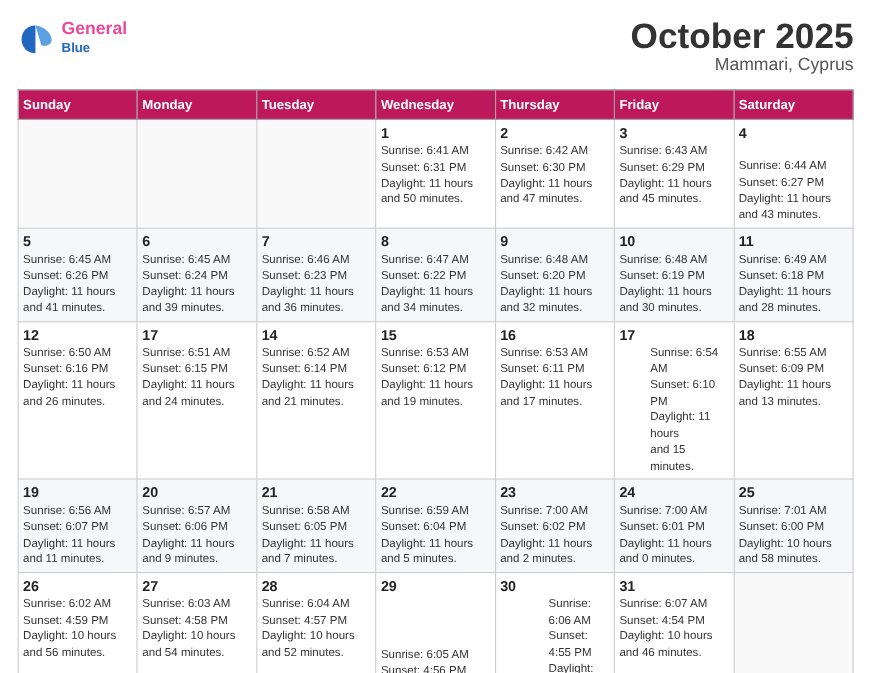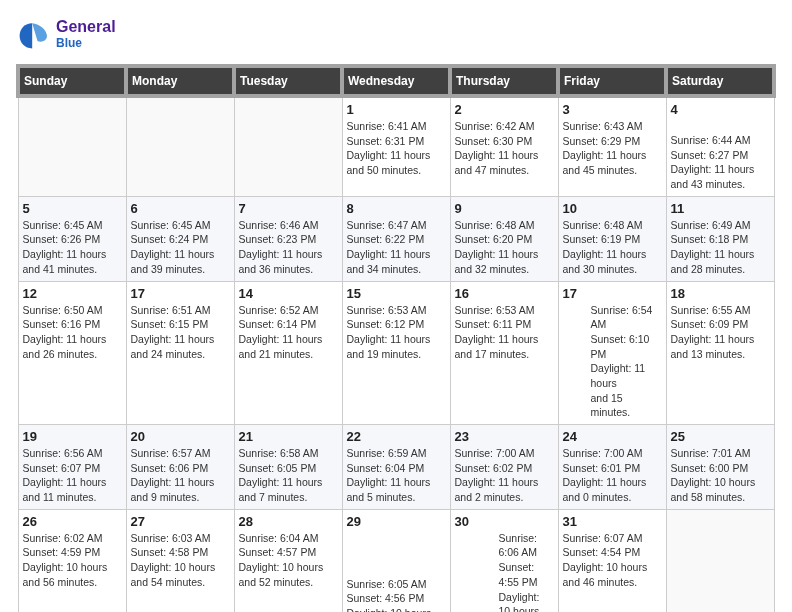--- a/index.html
+++ b/index.html
@@ -37,27 +37,27 @@
     .location {
       font-size: 16px;
       color: #555;
     }
     table {
       width: 100%;
       border-collapse: collapse;
       font-size: 11px;
     }
     thead th {
-      background: #404040;
+      background: #be185d;
       color: #fff;
       padding: 6px 4px;
       text-align: left;
       font-size: 12px;
       font-weight: bold;
-      border: 4px solid #a3a3a3;
+      border: 1px solid #a3a3a3;
     }
     tbody td {
       border: 1px solid #ccc;
       vertical-align: top;
       padding: 4px;
       width: calc(100% / 7);
       height: 80px;
       background: #fff;
     }
     tbody tr:nth-child(even) td {
@@ -80,23 +80,27 @@
 </head>
 <body>
 
 <div class="header">
   <div class="logo">
     <svg class="logo-icon" viewBox="0 0 40 40">
       <path d="M18 8 C10 8 4 14 4 22 C4 30 10 36 18 36 L18 8Z" fill="#2166c0"></path>
       <path d="M18 8 C22 8 32 12 34 20 C36 26 30 30 24 28 L18 8Z" fill="#5ba0e0"></path>
     </svg>
     <div>
-      <div style="font-size:16px;font-weight:bold;color:#4c1d95;">General</div>
+      <div style="font-size:16px;font-weight:bold;color:#ec4899;">General</div>
       <div style="font-size:12px;font-weight:bold;color:#2166c0;">Blue</div>
     </div>
+  </div>
+  <div class="title-block">
+    <div class="month-title">October 2025</div>
+    <div class="location">Mammari, Cyprus</div>
   </div>
 </div>
 
 <table>
   <thead>
     <tr>
     <th>Sunday</th>
         <th>Monday</th>
         <th>Tuesday</th>
         <th>Wednesday</th>

